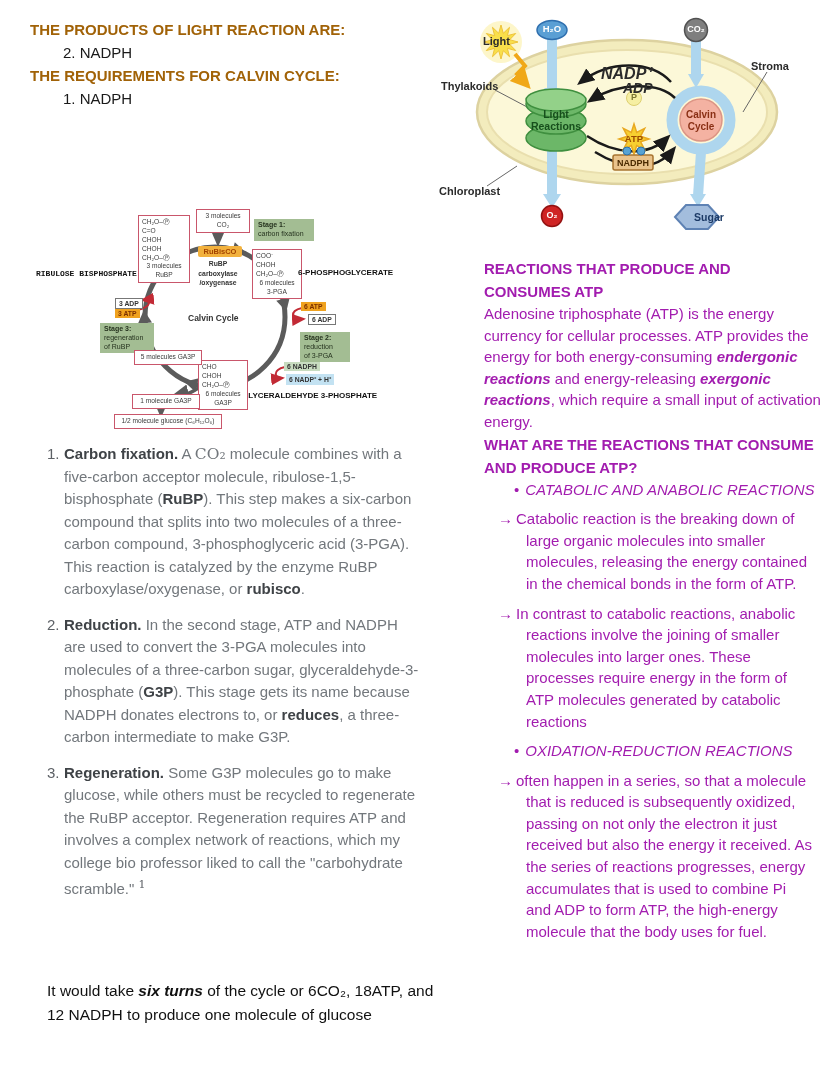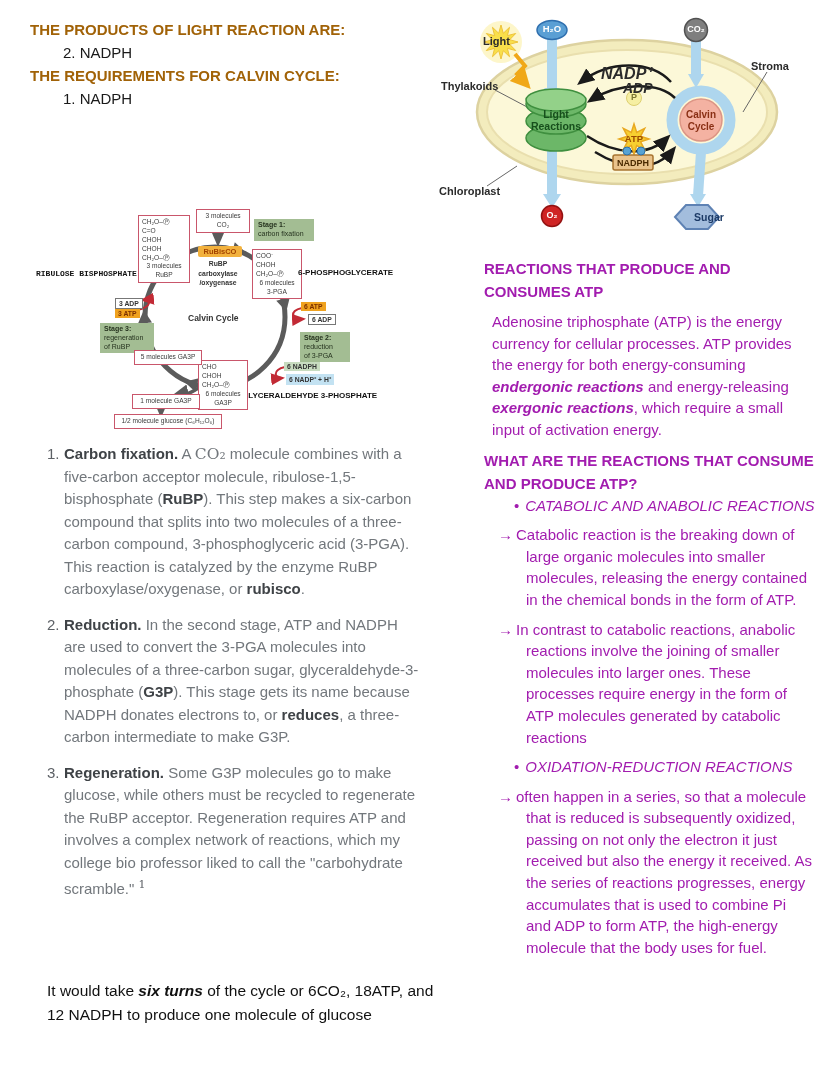--- a/index.html
+++ b/index.html
@@ -50,21 +50,21 @@
 
   
   .conclusion{position:absolute;left:47px;top:979px;width:395px;margin:0;
               font-size:15.5px;line-height:23.5px;color:#111;}
   .bi{font-weight:700;font-style:italic;}
 
   
   .rightcol{position:absolute;left:484px;top:257px;width:337px;
             font-size:15px;line-height:21.6px;color:#a21caf;}
   .rh{font-weight:700;line-height:23px;}
-  .rp{margin:8px;}
+  .rp{margin:0;}
   .bullet{padding-left:30px;font-style:italic;}
   .bullet .dot{font-style:normal;margin-right:6px;}
   .arrowp{padding-left:34px;text-indent:-28px;margin:8px;}
   .arrowp .arr{margin-right:3px;}
 </style>
 </head>
 <body>
 
 <div class="page">
 

